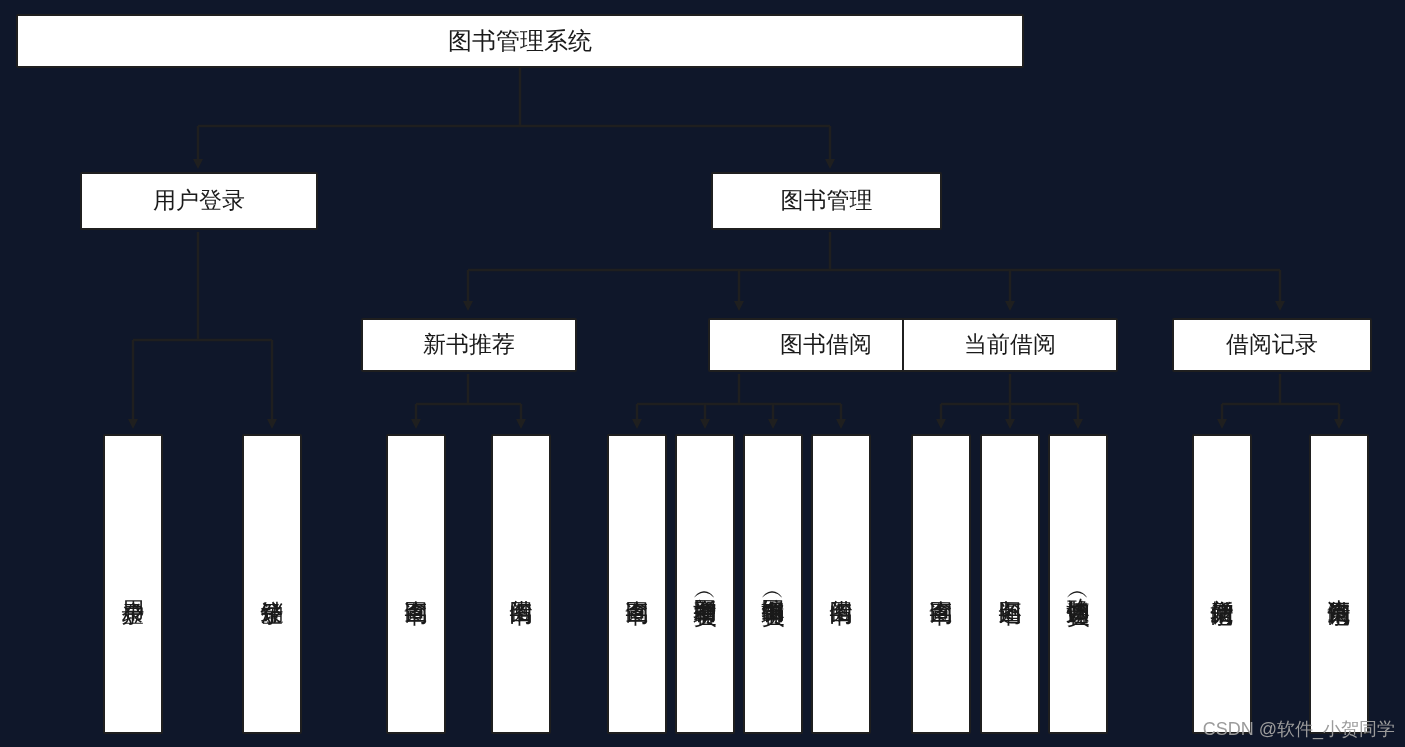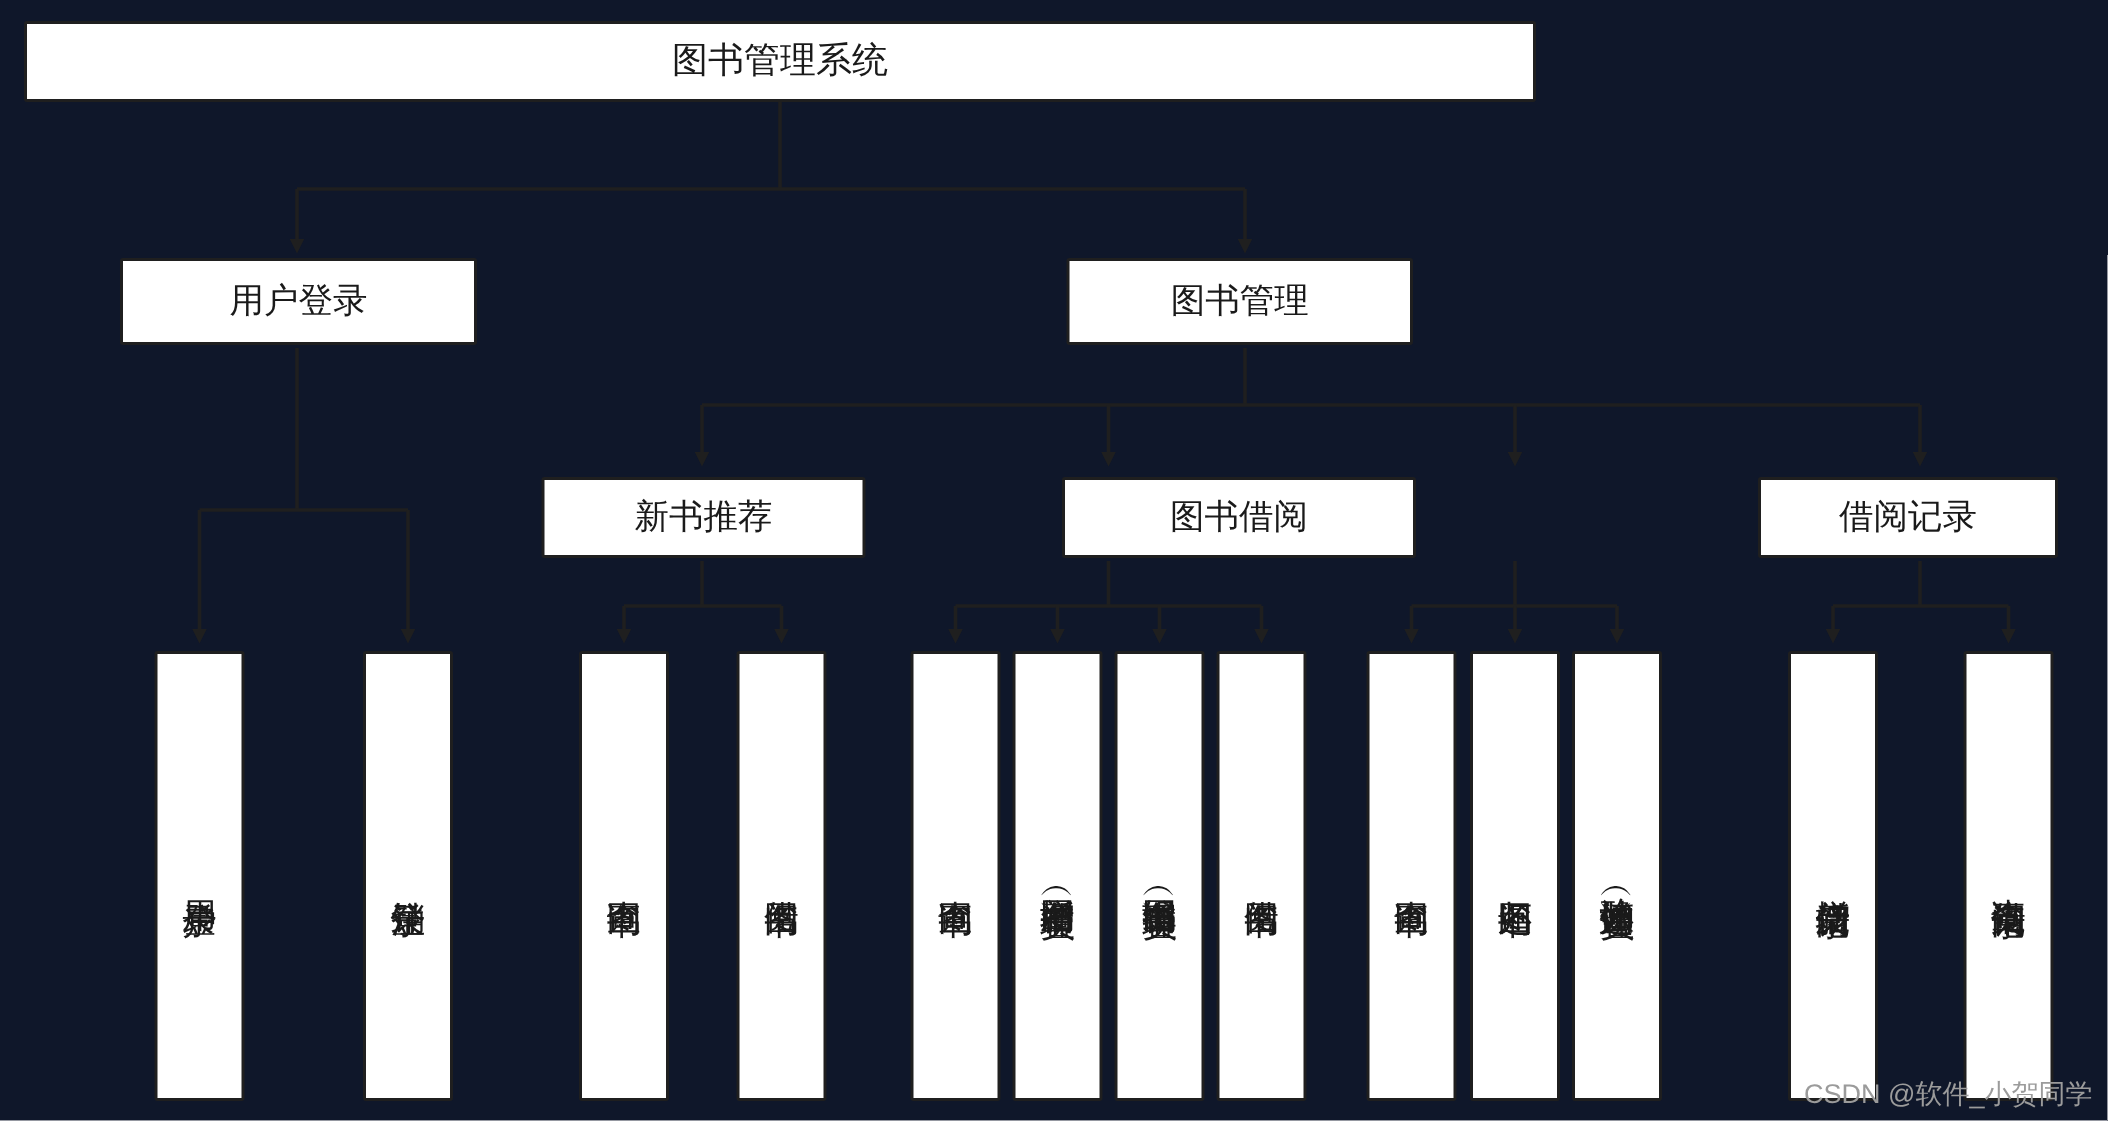--- a/index.html
+++ b/index.html
@@ -128,20 +128,23 @@
   <div class="node h" style="left:711px; top:172px; width:231px; height:58px;">
     <span>图书管理</span>
   </div>
 
   <div class="node h" style="left:361px; top:318px; width:216px; height:54px;">
     <span>新书推荐</span>
   </div>
   <div class="node h" style="left:669px; top:318px; width:236px; height:54px;margin-left:39px;">
     <span>图书借阅</span>
   </div>
+  <div class="node h" style="left:902px; top:318px; width:216px; height:54px;">
+    <span>当前借阅</span>
+  </div>
   <div class="node h" style="left:1172px; top:318px; width:200px; height:54px;">
     <span>借阅记录</span>
   </div>
 
   <div class="node v" style="left:103px; top:434px; width:60px; height:300px;">
     <span>用户登录</span>
   </div>
   <div class="node v" style="left:242px; top:434px; width:60px; height:300px;">
     <span>注销登录</span>
   </div>

